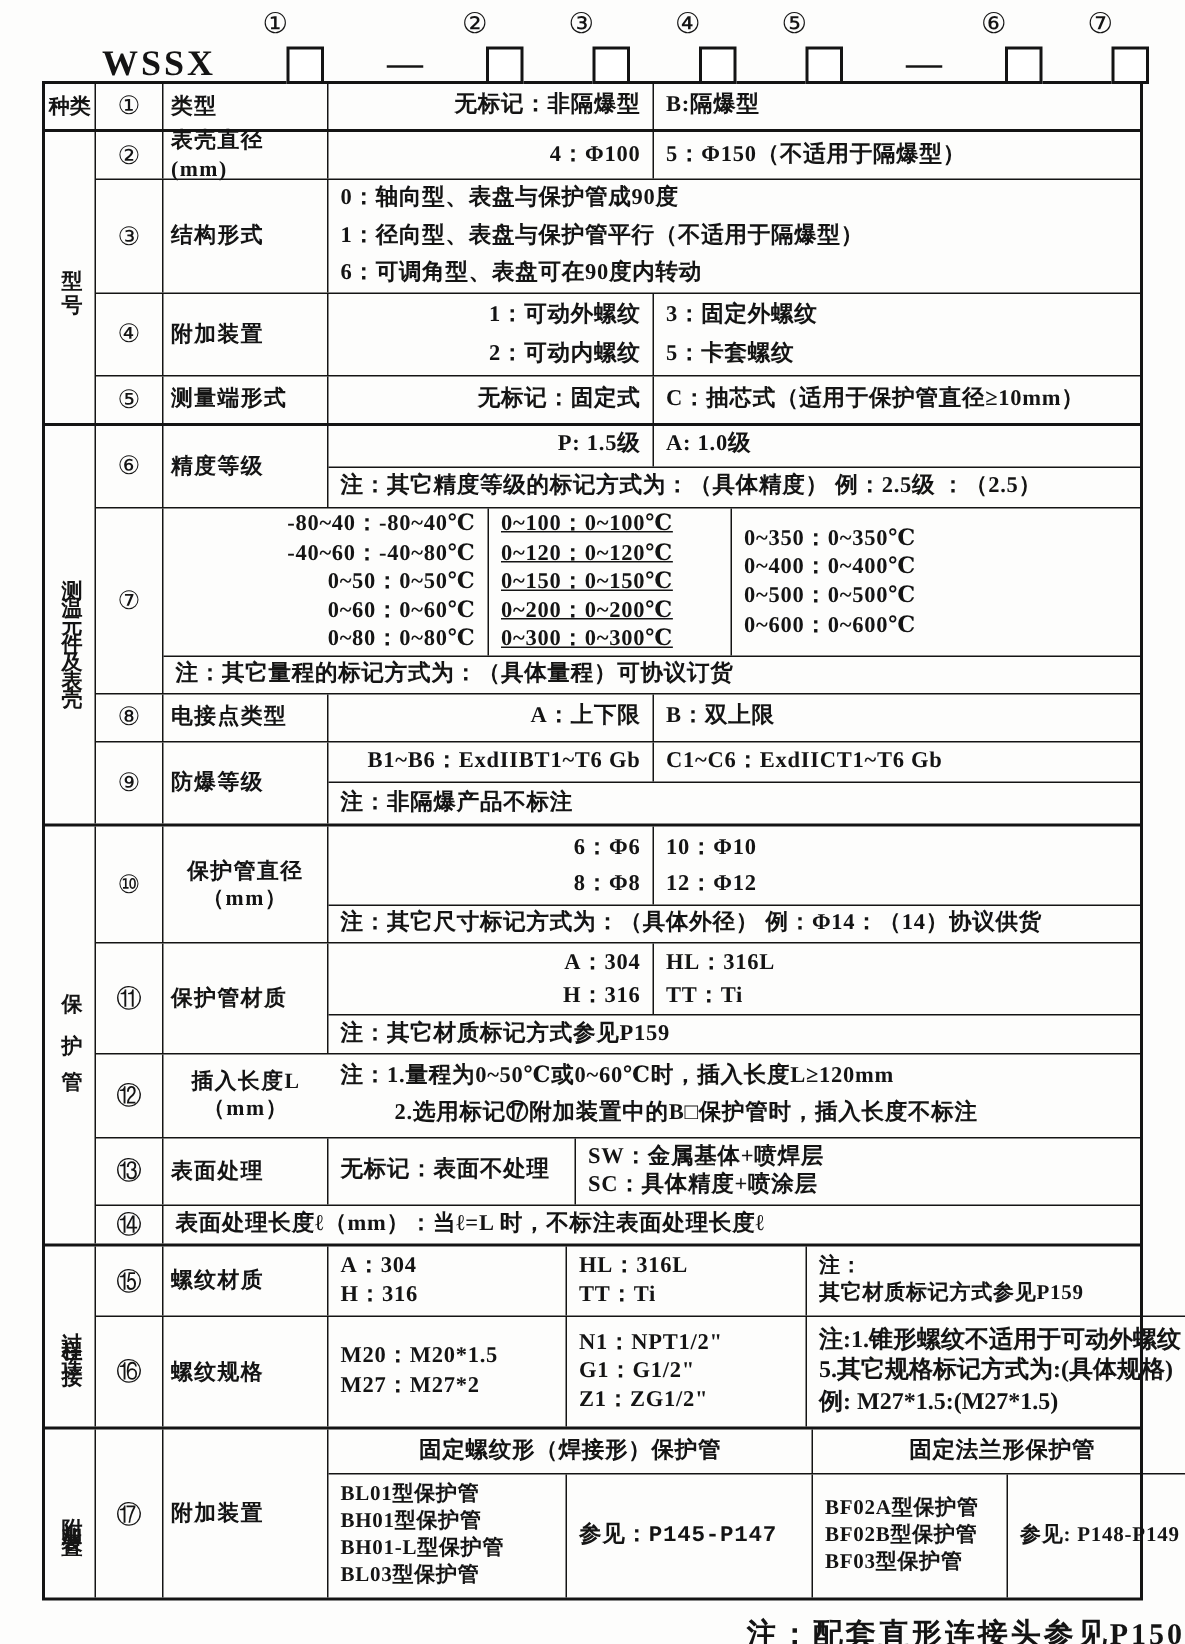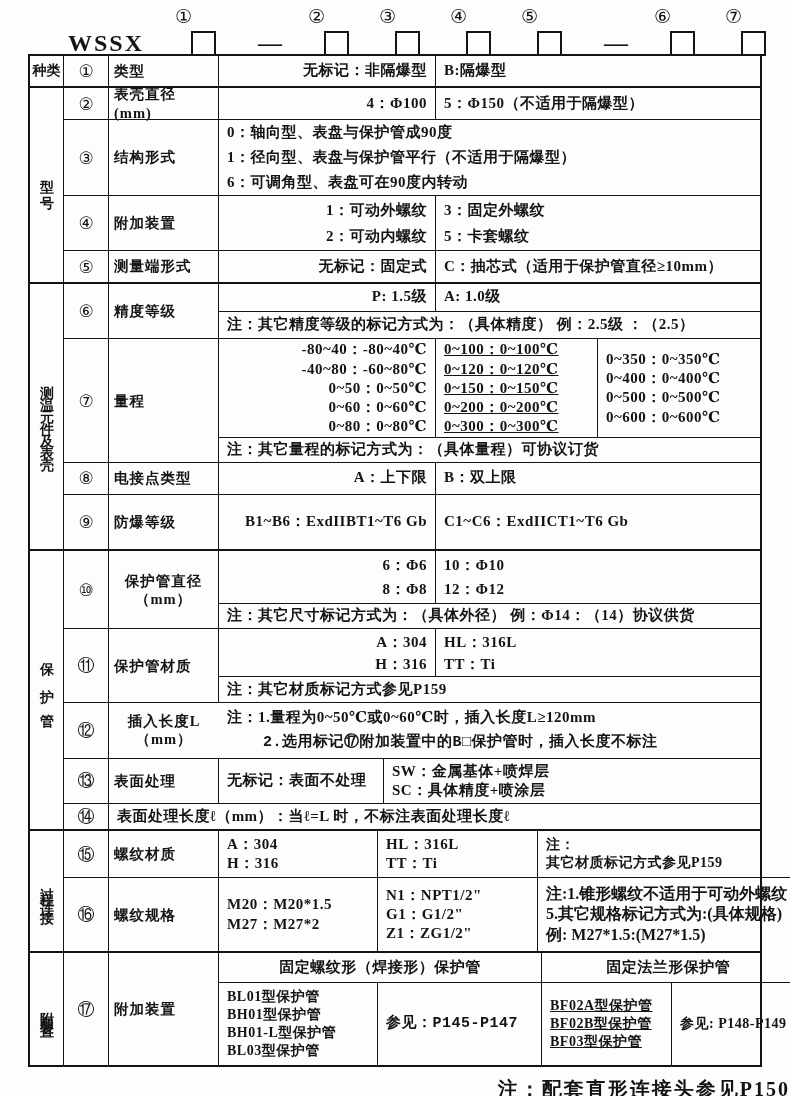--- a/index.html
+++ b/index.html
@@ -44,27 +44,27 @@
   .cell { padding:1px 8px; display:flex; flex-direction:column; justify-content:center; border-right:1.5px solid #141414; font-size:15px; letter-spacing:0.5px; line-height:1.45; min-width:0; }
   .cell:last-child { border-right:none; }
   .cell div { white-space:nowrap; }
   .w217 { width:217px; min-width:217px;align-items:flex-end; }
   .w162 { width:162px; min-width:162px;text-decoration:underline; }
   .w165 { width:165px; min-width:165px; }
   .w159 { width:159px; min-width:159px; }
   .w160 { width:160px; min-width:160px; }
   .w323 { width:323px; min-width:323px; }
   .w164 { width:164px; min-width:164px;font-family:Liberation Mono, monospace; }
-  .w130 { width:130px; min-width:130px;text-decoration:underline; }
+  .w130 { width:130px; min-width:130px; }
   .flex1 { flex:1; }
   .tight { line-height:1.28; }
   .small { font-size:16px; letter-spacing:0; }
   .nob { border-right:none; }
   .prewrap { white-space:pre-line; }
-  .indent2 { padding-left:36px;font-family:Liberation Mono, monospace; }
+  .indent2 { padding-left:36px; }
   .centered { justify-content:center; text-align:center; }
   
   .footnote { margin:9px 0 0 34px; font-size:20px; letter-spacing:2px;text-align:right; }
 </style>
 </head>
 <body>
 
 <div class="code-area">
   <div class="unit">
       <span class="n"></span>
@@ -292,26 +292,25 @@
           </div>
           <div class="subrow">
             <div class="cell flex1">
                 <div>注：其它精度等级的标记方式为：（具体精度） 例：2.5级 ：（2.5）</div>
               </div>
           </div>
         </div>
       </div>
       <div class="row" style="height:124px">
         <div class="numc">⑦</div>
-        <div class="namec">量程</div>
         <div class="sub">
           <div class="subrow" style="flex:0 0 96px">
             <div class="cell w217 tight">
               <div>-80~40：-80~40℃</div>
-                <div>-40~80：-60~80℃</div>
+                <div>-40~60：-40~80℃</div>
                 <div>0~50：0~50℃</div>
                 <div>0~60：0~60℃</div>
                 <div>0~80：0~80℃</div>
             </div>
             <div class="cell w162 tight">
               <div>0~100：0~100℃</div>
                 <div>0~120：0~120℃</div>
                 <div>0~150：0~150℃</div>
                 <div>0~200：0~200℃</div>
                 <div>0~300：0~300℃</div>
@@ -345,20 +344,25 @@
       <div class="row" style="height:55px">
         <div class="numc">⑨</div>
         <div class="namec">防爆等级</div>
         <div class="sub">
           <div class="subrow">
             <div class="cell w217">
                 <div>B1~B6：ExdIIBT1~T6 Gb</div>
               </div>
             <div class="cell flex1">
                 <div>C1~C6：ExdIICT1~T6 Gb</div>
+              </div>
+          </div>
+          <div class="subrow">
+            <div class="cell flex1">
+                <div>注：非隔爆产品不标注</div>
               </div>
           </div>
         </div>
       </div>
     </div>
   </div>
 
   <div class="band" style="height:280px">
     <div class="cat">
         <span class="vtxt ls-c">保护管</span>

